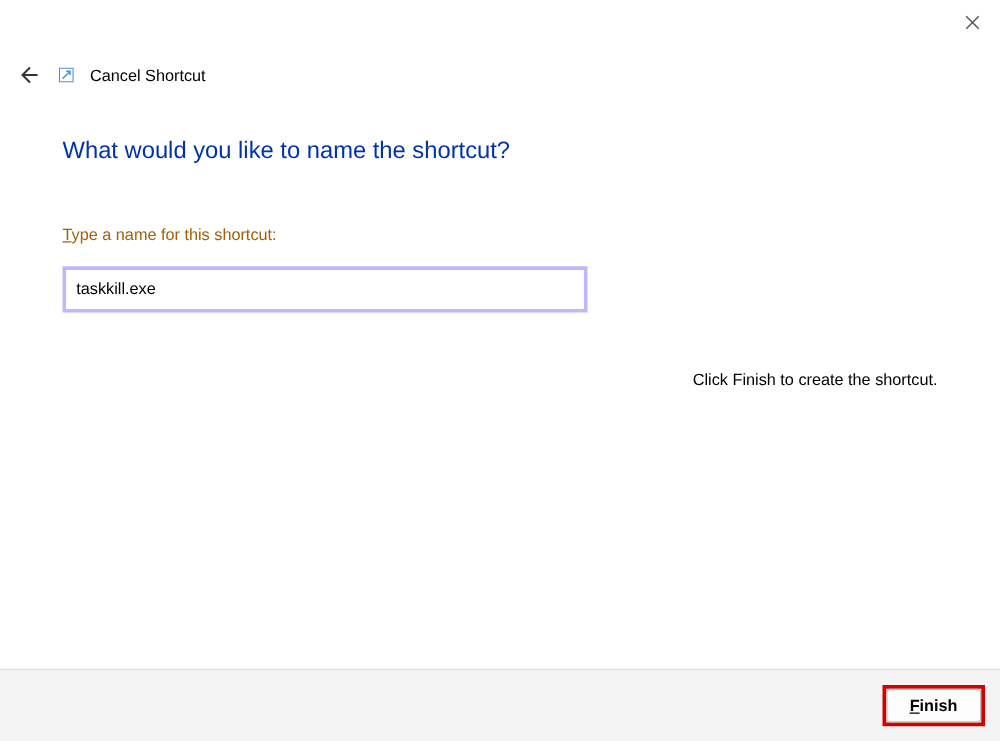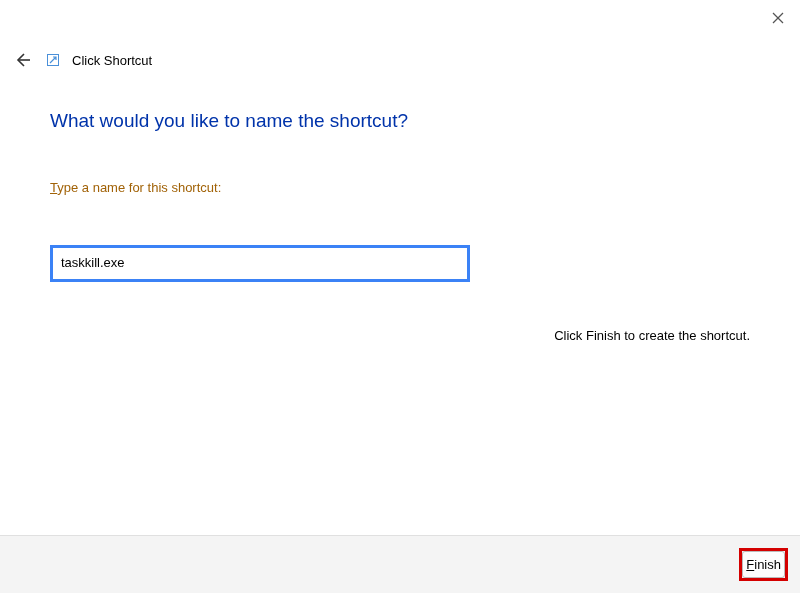--- a/index.html
+++ b/index.html
@@ -65,25 +65,24 @@
       font-weight: 400;
       margin-bottom: 48px;
     }
     .field-label {
       font-size: 13px;
       color: #a16207;
       margin-bottom: 18px;
     }
     .field-label .ul { text-decoration: underline; }
     .input-wrap {
-      border: 3px solid #3b82f6;
+      border: 3px solid #c4b5fd;
       display: inline-block;
       width: 420px;
       padding: 0;
-      margin-top: 32px;
     }
     .name-input {
       font-family: "Segoe UI", Tahoma, sans-serif;
       font-size: 13px;
       padding: 7px 8px 9px 8px;
       border: none;
       outline: none;
       width: 100%;
       background: #fff;
       color: #000;
@@ -104,26 +103,27 @@
       border-top: 1px solid #e0e0e0;
       display: flex;
       justify-content: flex-end;
       align-items: center;
       padding-right: 12px;
       gap: 8px;
     }
     .btn {
       font-family: "Segoe UI", Tahoma, sans-serif;
       font-size: 13px;
-      padding: 5px 3px;
+      padding: 5px 18px;
       background: #fdfdfd;
       border: 1px solid #bbb;
       border-radius: 3px;
       cursor: pointer;
       color: #000;
+      font-weight: bold;
     }
     .btn .ul { text-decoration: underline; }
     .finish-wrap {
       border: 3px solid #d40000;
       display: inline-block;
       padding: 0;
     }
     .finish-wrap .btn { margin: 0; }
   </style>
 </head>
@@ -142,21 +142,21 @@
       <path d="M11 3 L5 9 L11 15" fill="none" stroke="#333" stroke-width="1.6"></path>
       <line x1="5" y1="9" x2="17" y2="9" stroke="#333" stroke-width="1.6"></line>
     </svg>
   </div>
   <div class="shortcut-icon">
     <svg viewBox="0 0 12 12">
       <rect x="0.5" y="0.5" width="11" height="11" fill="#fff" stroke="#4a90d9" stroke-width="1"></rect>
       <path d="M3 9 L9 3 M6 3 H9 V6" fill="none" stroke="#4a90d9" stroke-width="1.2"></path>
     </svg>
   </div>
-  <span class="wizard-title">Click Shortcut</span>
+  <span class="wizard-title">Cancel Shortcut</span>
 </div>
 
 <div class="content">
   <div class="heading">What would you like to name the shortcut?</div>
   <div class="field-label"><span class="ul">T</span><span>ype a name for this shortcut:</span></div>
   <div class="input-wrap">
     <input class="name-input" type="text" value="taskkill.exe" style="">
   </div>
   <div class="hint">Click Finish to create the shortcut.</div>
 </div>

